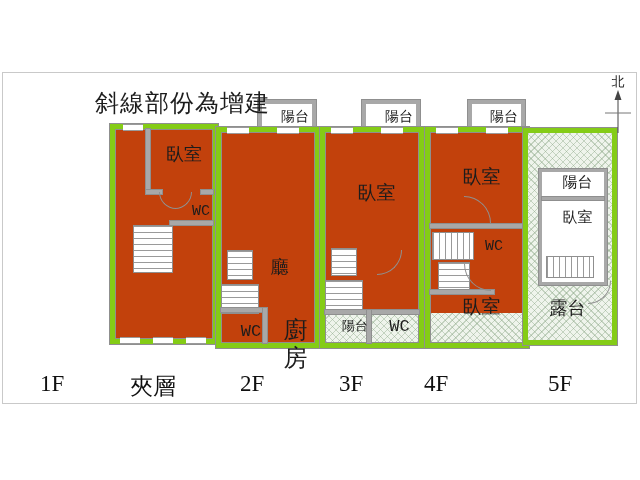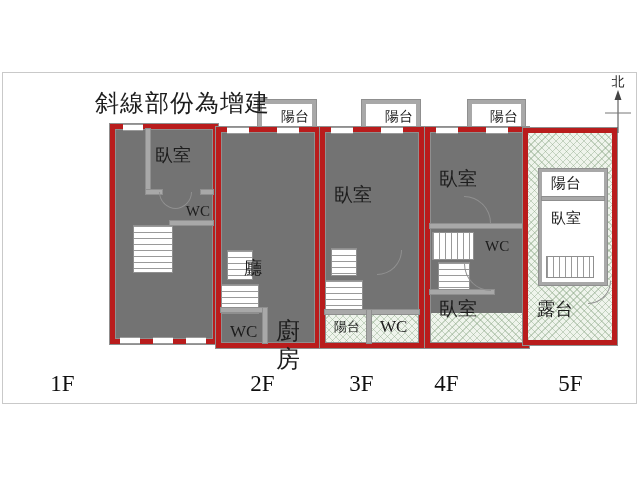--- a/index.html
+++ b/index.html
@@ -1,37 +1,37 @@
 <!DOCTYPE html>
 <html><head>
 <meta charset="utf-8">
 <style>
   html,body{margin:0;padding:0;background:#fff;}
   .stage{position:relative;width:640px;height:480px;background:#fff;overflow:hidden;
          font-family:"Liberation Serif","DejaVu Serif",serif;color:#1c1c1c;}
   .frame{position:absolute;left:2px;top:72px;width:633px;height:330px;border:1px solid #c9c9c9;background:#fff;}
   .note{position:absolute;left:95px;top:87px;font-size:24px;letter-spacing:1px;z-index:3;}
   
-  .unit{position:absolute;border:5px solid #b91c1c;box-shadow:0 0 0 1px #8f8f8f, inset 0 0 0 1px #8f8f8f;background:#737373;z-index:2;}
+  .unit{position:absolute;border:5px solid #84cc16;box-shadow:0 0 0 1px #8f8f8f, inset 0 0 0 1px #8f8f8f;background:#c2410c;z-index:2;font-family:Liberation Mono, monospace;}
   .balc{position:absolute;height:27px;border:4px solid #a8a8a8;border-bottom:none;box-shadow:0 0 0 1px #8f8f8f;background:#fff;z-index:1;}
   .balc .rl{position:absolute;right:3px;top:5px;font-size:14px;}
-  .rl{position:absolute;line-height:1.15;z-index:3;color:#1c1c1c;padding-left:9px;}
+  .rl{position:absolute;text-align:center;line-height:1.15;z-index:3;color:#1c1c1c;padding-left:9px;}
   .wall{position:absolute;background:#a8a8a8;box-shadow:0 0 0 1px #8f8f8f;z-index:2;}
   .hatch{position:absolute;background-color:#eff4ec;z-index:1;
     background-image:repeating-linear-gradient(45deg,rgba(130,160,125,.40) 0 1px,transparent 1px 5px),
                      repeating-linear-gradient(-45deg,rgba(130,160,125,.40) 0 1px,transparent 1px 5px);}
   .st{position:absolute;background-color:#fff;border:1px solid #8f8f8f;z-index:2;
       background-image:repeating-linear-gradient(180deg,#9a9a9a 0,#9a9a9a 1px,transparent 1px,transparent 6px);}
   .st.v{background-image:repeating-linear-gradient(90deg,#9a9a9a 0,#9a9a9a 1px,transparent 1px,transparent 6px);}
   .arc{position:absolute;border-left:1px solid #909090;border-bottom:1px solid #909090;border-radius:0 0 0 100%;z-index:2;}
   .win{position:absolute;top:-5px;height:5px;background:#fff;border-top:1px solid #9a9a9a;border-bottom:1px solid #9a9a9a;z-index:4;}
   .winb{position:absolute;bottom:-5px;height:5px;background:#fff;border-top:1px solid #9a9a9a;border-bottom:1px solid #9a9a9a;z-index:4;}
   .gdoor{position:absolute;left:9px;bottom:-6px;width:62px;height:7px;background:#f8f8f8;border:1px solid #a5a5a5;z-index:4;
          background-image:linear-gradient(180deg,transparent 2px,#bbb 2px,#bbb 3px,transparent 3px);}
-  .flabel{position:absolute;top:371px;font-size:23px;color:#101010;text-align:center;z-index:3;}
+  .flabel{position:absolute;top:371px;font-size:23px;color:#101010;text-align:left;z-index:3;}
   .watermark{position:absolute;left:11px;top:197px;font-size:61px;line-height:1;font-weight:bold;
              color:#e81414;white-space:nowrap;letter-spacing:1px;z-index:50;
              font-family:"Liberation Sans","DejaVu Sans",sans-serif;}
   .innerroom{position:absolute;border:3px solid #a8a8a8;box-shadow:0 0 0 1px #8f8f8f;background:#fff;z-index:2;}
 </style>
 </head>
 <body>
 
 <div class="stage">
 
@@ -120,19 +120,20 @@
       <div class="rl" style="left:0;right:0;top:3px;font-size:15px">陽台</div>
       <div class="wall" style="left:0;right:0;top:25px;height:3px"></div>
       <div class="rl" style="left:0;right:0;top:38px;font-size:15px">臥室</div>
       <div class="st v" style="left:4px;bottom:4px;width:46px;height:20px"></div>
     </div>
     <div class="arc" style="left:60px;top:148px;width:22px;height:22px;transform:scaleX(-1)"></div>
     <div class="rl" style="left:0;right:14px;top:166px;font-size:18px">露台</div>
   </div>
 
   <div class="flabel" style="left:40px;width:45px">1F</div>
+  <div class="flabel" style="left:130px;width:74px">夾層</div>
   <div class="flabel" style="left:240px;width:45px">2F</div>
   <div class="flabel" style="left:339px;width:45px">3F</div>
   <div class="flabel" style="left:424px;width:45px">4F</div>
   <div class="flabel" style="left:548px;width:45px">5F</div>
 
 
 </div>
 
 </body></html>

